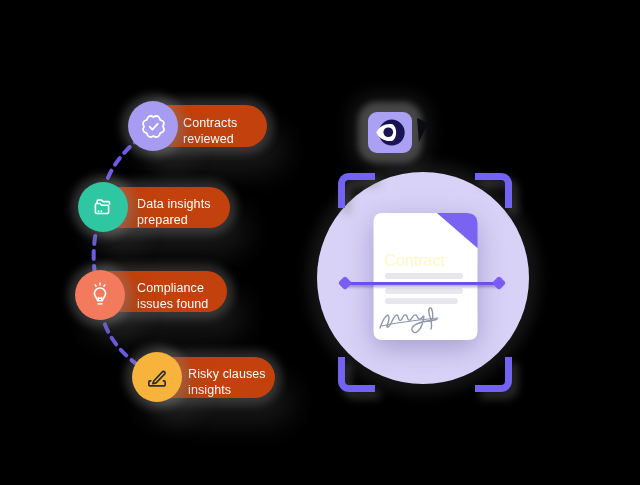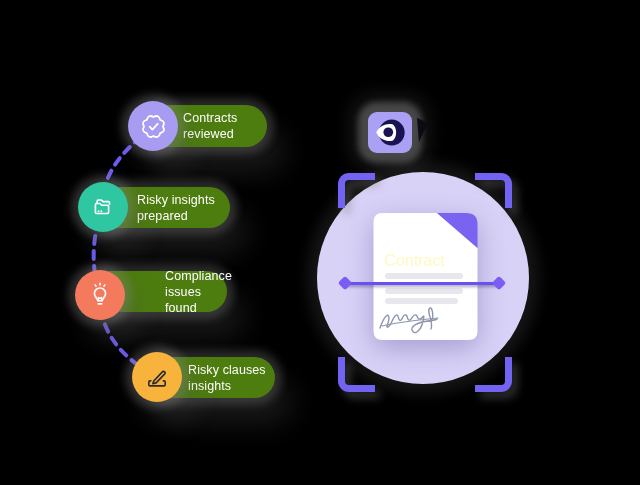--- a/index.html
+++ b/index.html
@@ -3,22 +3,22 @@
 <meta charset="utf-8">
 <style>
   html,body{margin:0;padding:0;background:#000;}
   .stage{
     position:relative;width:640px;height:485px;overflow:hidden;
     background:#000;font-family:"Liberation Sans", sans-serif;
   }
   
   .connector-svg{position:absolute;left:0;top:0;pointer-events:none;}
   .pill{
-    position:absolute;display:flex;align-items:center;
-    background:#4d7c0f;border-radius:22px;
+    position:absolute;display:flex;align-items:flex-end;
+    background:#c2410c;border-radius:22px;
     box-shadow:0 0 9px 7px rgba(135,135,135,0.30), 16px 24px 28px 2px rgba(85,85,85,0.28);
   }
   .pill .label{
     color:#fff;font-size:12.5px;line-height:16px;font-weight:500;letter-spacing:.1px;
   }
   .step-circle{
     position:absolute;width:50px;height:50px;border-radius:50%;
     display:flex;align-items:center;justify-content:center;
     box-shadow:0 0 9px 7px rgba(140,140,140,0.32), 12px 20px 24px 2px rgba(80,80,80,0.26);
   }
@@ -79,33 +79,33 @@
     <div class="label" style="width:80px;">Contracts reviewed</div>
   </div>
   <div class="step-circle" style="left: 128px; top: 101px; background: rgb(167, 155, 242);">
     <svg width="27" height="27" viewBox="0 0 24 24">
       <path d="M20.4,12 Q23.1,16.6 17.94,17.94 Q16.6,23.1 12,20.4 Q7.4,23.1 6.06,17.94 Q0.9,16.6 3.6,12 Q0.9,7.4 6.06,6.06 Q7.4,0.9 12,3.6 Q16.6,0.9 17.94,6.06 Q23.1,7.4 20.4,12 Z" fill="none" stroke="#fff" stroke-width="1.6" stroke-linejoin="round"></path>
       <path d="M8.6,12.2 L11,14.7 L15.7,9.6" fill="none" stroke="#fff" stroke-width="1.6" stroke-linecap="round" stroke-linejoin="round"></path>
     </svg>
   </div>
 
   <div class="pill" style="left:93px;top:187px;width:137px;height:41px;padding-left:44px;box-sizing:border-box;">
-    <div class="label" style="width:90px;">Risky insights prepared</div>
+    <div class="label" style="width:90px;">Data insights prepared</div>
   </div>
   <div class="step-circle" style="left: 78px; top: 182px; background: rgb(47, 199, 161);">
     <svg width="28" height="28" viewBox="0 0 24 24">
       <path d="M7,10 V7 Q7,6 8,6 H10.6 L12,7.4 H16.6 Q17.6,7.4 17.6,8.4 V10" fill="none" stroke="#fff" stroke-width="1.4" stroke-linejoin="round"></path>
       <path d="M6.5,17.6 Q5.5,17.6 5.5,16.6 V10 Q5.5,9 6.5,9 H9.3 L10.8,10.5 H15.8 Q16.8,10.5 16.8,11.5 V16.6 Q16.8,17.6 15.8,17.6 Z" fill="#2fc7a1" stroke="#fff" stroke-width="1.4" stroke-linejoin="round"></path>
       <circle cx="8.2" cy="15.6" r="0.8" fill="#fff"></circle>
       <circle cx="10.6" cy="15.6" r="0.8" fill="#fff"></circle>
     </svg>
   </div>
 
   <div class="pill" style="left:90px;top:271px;width:137px;height:41px;padding-left:47px;box-sizing:border-box;">
-    <div class="label" style="width:88px;margin-left:28px;">Compliance issues found</div>
+    <div class="label" style="width:88px;">Compliance issues found</div>
   </div>
   <div class="step-circle" style="left: 75px; top: 270px; background: rgb(244, 122, 93);">
     <svg width="28" height="28" viewBox="0 0 24 24">
       <path d="M12,3.4 V2" stroke="#fff" stroke-width="1.3" stroke-linecap="round"></path>
       <path d="M8.6,4.5 L7.9,3.3" stroke="#fff" stroke-width="1.3" stroke-linecap="round"></path>
       <path d="M15.4,4.5 L16.1,3.3" stroke="#fff" stroke-width="1.3" stroke-linecap="round"></path>
       <path d="M12,6 a4.8,4.8 0 0 1 4.8,4.8 c0,1.9 -1.1,3 -1.9,4 -0.5,0.6 -0.8,1.2 -0.9,2.1 h-4 c-0.1,-0.9 -0.4,-1.5 -0.9,-2.1 -0.8,-1 -1.9,-2.1 -1.9,-4 A4.8,4.8 0 0 1 12,6 Z" fill="none" stroke="#fff" stroke-width="1.4" stroke-linejoin="round"></path>
       <path d="M10.7,16.6 V14 L12,15.1 L13.3,14 V16.6" fill="none" stroke="#fff" stroke-width="1.1" stroke-linecap="round" stroke-linejoin="round"></path>
       <path d="M10.4,19.6 h3.2" stroke="#fff" stroke-width="1.3" stroke-linecap="round"></path>
     </svg>

